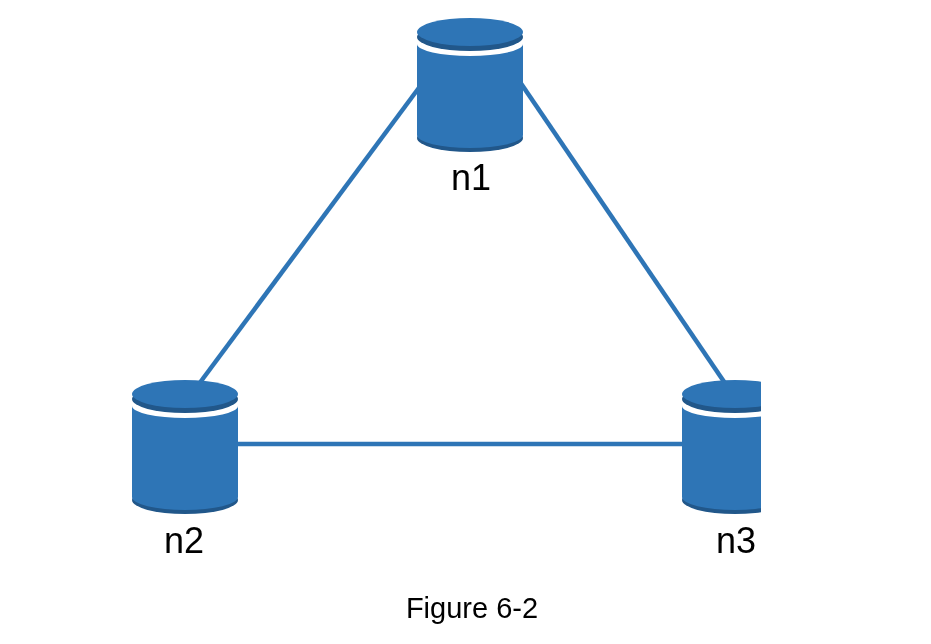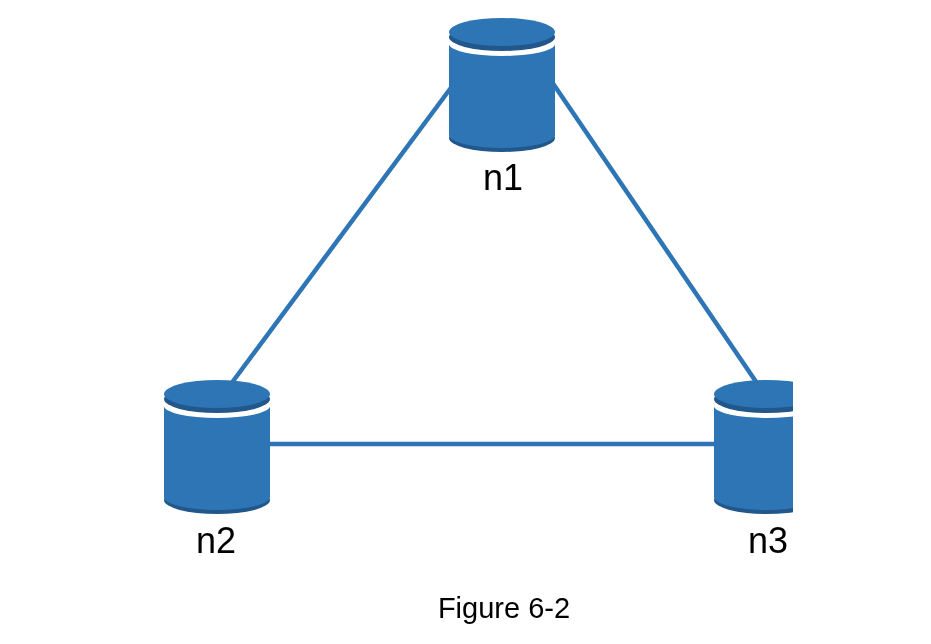--- a/index.html
+++ b/index.html
@@ -7,21 +7,20 @@
     padding: 0;
     background: #ffffff;
   }
   .canvas {
     position: relative;
     width: 761px;
     height: 644px;
     background: #ffffff;
     overflow: hidden;
     font-family: "Liberation Sans", sans-serif;
-    margin-left: 32px;
   }
   svg { display: block; }
   .node-label {
     font-family: "Liberation Sans", sans-serif;
     font-size: 36px;
   }
   .figure-caption {
     font-family: "Liberation Sans", sans-serif;
     font-size: 29px;
   }

